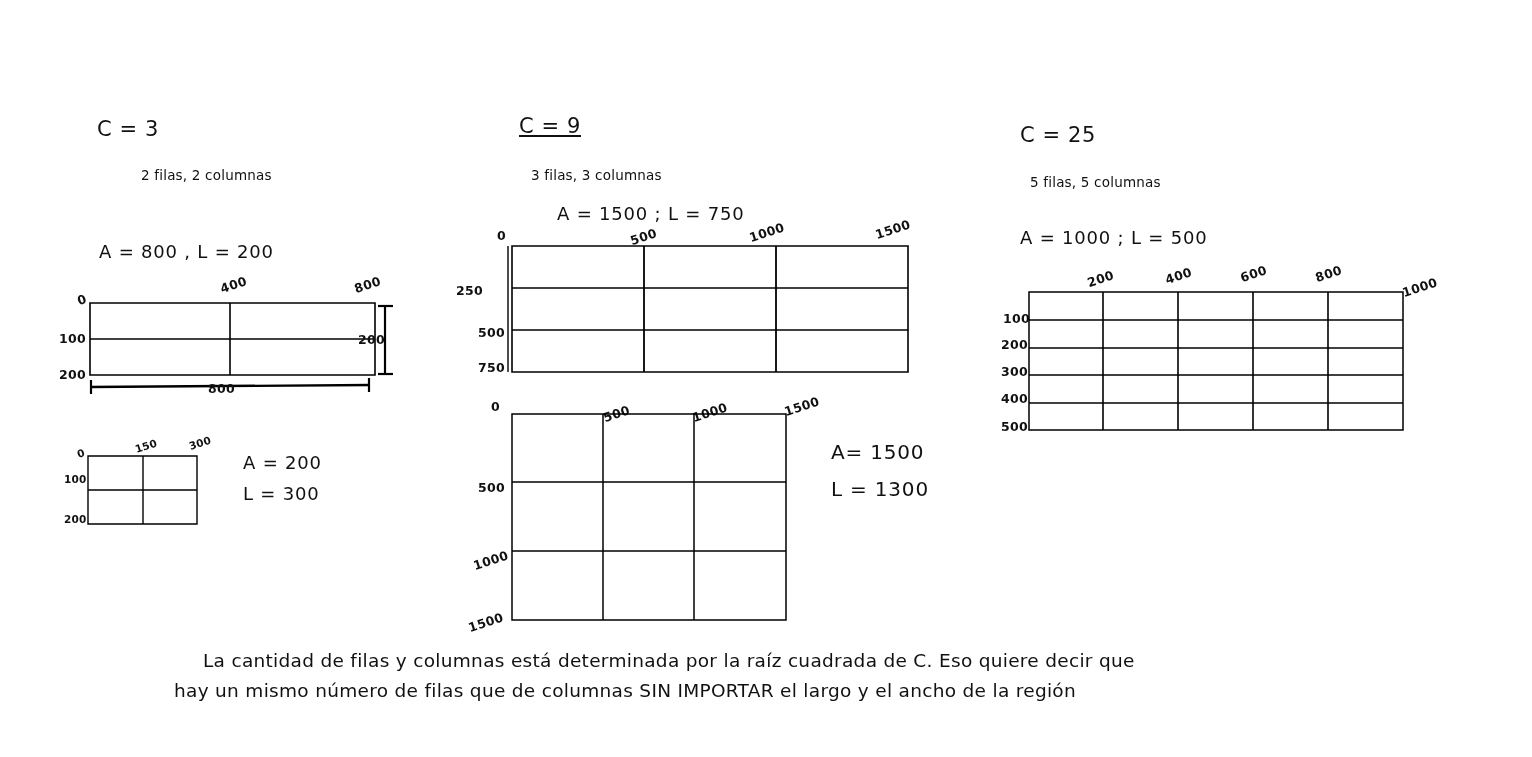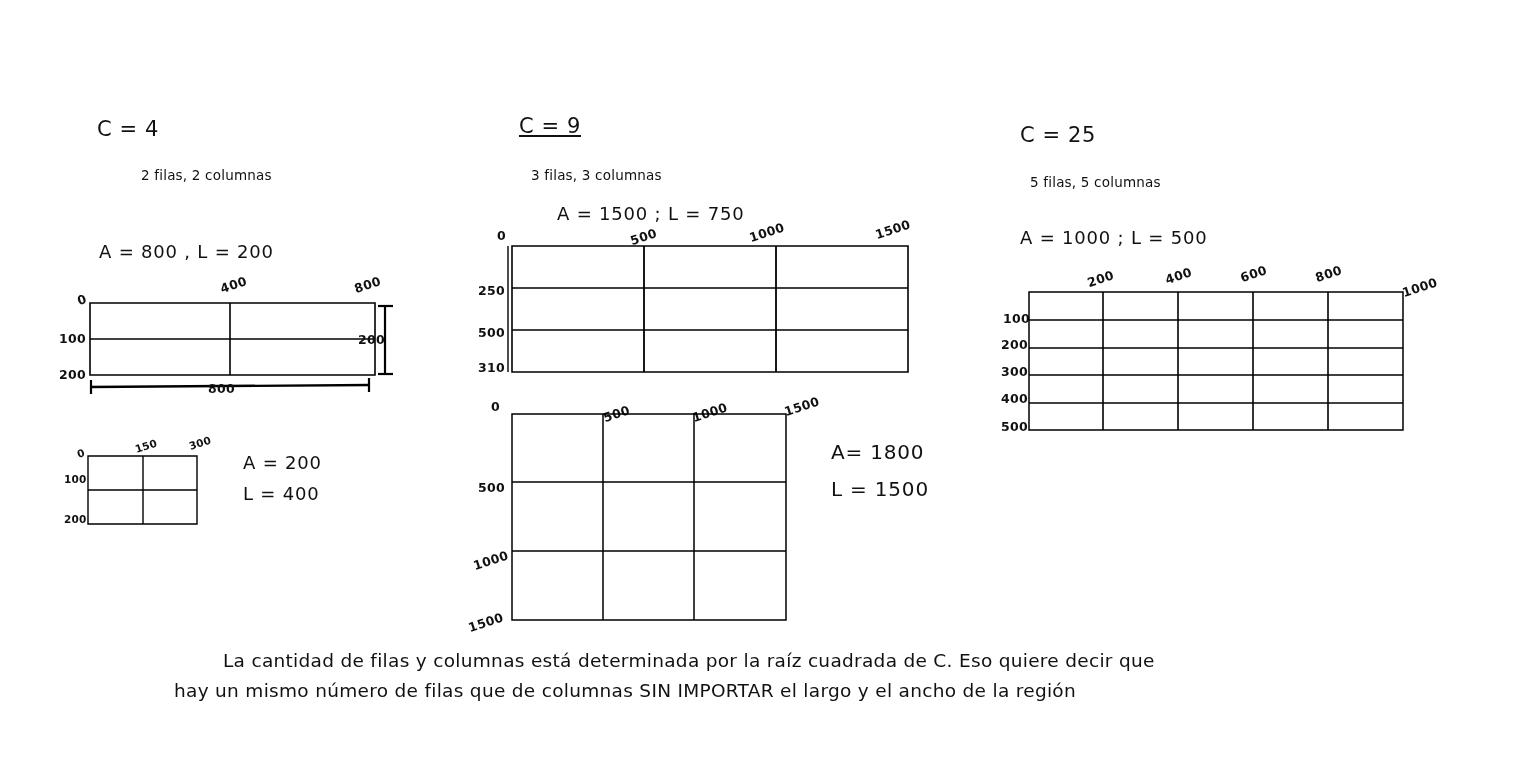--- a/index.html
+++ b/index.html
@@ -71,21 +71,21 @@
   }
   .grid-svg { display: block; }
   svg line, svg path { stroke: #000; }
 </style>
 </head>
 <body>
 
 <div class="canvas">
 
 
-  <div class="abs case-title" style="left:97px; top:117px;">C = 4</div>
+  <div class="abs case-title" style="left:97px; top:117px;">C = 3</div>
   <div class="abs case-sub" style="left:141px; top:167px;">2 filas, 2 columnas</div>
 
   <div class="abs annot" style="left:99px; top:241px;">A = 800 ,  L = 200</div>
 
   <div class="abs tick tick-rot" style="left:80px; top:293px;">0</div>
   <div class="abs tick tick-rot" style="left:223px; top:281px;">400</div>
   <div class="abs tick tick-rot" style="left:357px; top:281px;">800</div>
 
   <div class="abs tick" style="left:59px; top:331px;">100</div>
   <div class="abs tick" style="left:59px; top:367px;">200</div>
@@ -115,35 +115,35 @@
   <div class="abs tick-sm" style="left:64px; top:473px;">100</div>
   <div class="abs tick-sm" style="left:64px; top:513px;">200</div>
 
   <svg class="abs grid-svg" style="left:60px; top:450px;" width="170" height="90">
     <path d="M28,6 L137,6 L137,74 L28,74 Z" fill="none" stroke-width="1.4"></path>
     <line x1="28" y1="40" x2="137" y2="40" stroke-width="1.4"></line>
     <line x1="83" y1="6" x2="83" y2="74" stroke-width="1.4"></line>
   </svg>
 
   <div class="abs annot" style="left:243px; top:452px;">A = 200</div>
-  <div class="abs annot" style="left:243px; top:483px;">L = 400</div>
+  <div class="abs annot" style="left:243px; top:483px;">L = 300</div>
 
   <div class="abs case-title" style="left:519px; top:114px;text-decoration:underline;">C = 9</div>
   <div class="abs case-sub" style="left:531px; top:167px;">3 filas, 3 columnas</div>
 
   <div class="abs annot" style="left:557px; top:203px;">A = 1500 ;  L = 750</div>
 
   <div class="abs tick" style="left:497px; top:228px;">0</div>
   <div class="abs tick tick-rot" style="left:633px; top:233px;">500</div>
   <div class="abs tick tick-rot" style="left:752px; top:230px;">1000</div>
   <div class="abs tick tick-rot" style="left:878px; top:227px;">1500</div>
 
-  <div class="abs tick" style="left:478px; top:283px;">250</div>
+  <div class="abs tick" style="left:456px; top:283px;">250</div>
   <div class="abs tick" style="left:478px; top:325px;">500</div>
-  <div class="abs tick" style="left:478px; top:360px;">310</div>
+  <div class="abs tick" style="left:478px; top:360px;">750</div>
 
   <svg class="abs grid-svg" style="left:500px; top:238px;" width="420" height="150">
     <path d="M12,8 L408,8 L408,134 L12,134 Z" fill="none" stroke-width="1.6"></path>
     <line x1="12" y1="50" x2="408" y2="50" stroke-width="1.6"></line>
     <line x1="12" y1="92" x2="408" y2="92" stroke-width="1.6"></line>
     <line x1="144" y1="8" x2="144" y2="134" stroke-width="1.8"></line>
     <line x1="276" y1="8" x2="276" y2="134" stroke-width="1.8"></line>
     <line x1="8" y1="8" x2="8" y2="134" stroke-width="1.4"></line>
   </svg>
 
@@ -157,22 +157,22 @@
   <div class="abs tick tick-rot" style="left:471px; top:620px;">1500</div>
 
   <svg class="abs grid-svg" style="left:500px; top:408px;" width="300" height="220">
     <path d="M12,6 L286,6 L286,212 L12,212 Z" fill="none" stroke-width="1.5"></path>
     <line x1="12" y1="74" x2="286" y2="74" stroke-width="1.5"></line>
     <line x1="12" y1="143" x2="286" y2="143" stroke-width="1.5"></line>
     <line x1="103" y1="6" x2="103" y2="212" stroke-width="1.5"></line>
     <line x1="194" y1="6" x2="194" y2="212" stroke-width="1.5"></line>
   </svg>
 
-  <div class="abs annot-lg" style="left:831px; top:440px;">A= 1800</div>
-  <div class="abs annot-lg" style="left:831px; top:477px;">L = 1500</div>
+  <div class="abs annot-lg" style="left:831px; top:440px;">A= 1500</div>
+  <div class="abs annot-lg" style="left:831px; top:477px;">L = 1300</div>
 
   <div class="abs case-title" style="left:1012px; top:123px;margin-left:8px;">C = 25</div>
   <div class="abs case-sub" style="left:1030px; top:174px;">5 filas, 5 columnas</div>
 
   <div class="abs annot" style="left:1020px; top:227px;">A = 1000  ;   L = 500</div>
 
   <div class="abs tick tick-rot" style="left:1090px; top:275px;">200</div>
   <div class="abs tick tick-rot" style="left:1168px; top:272px;">400</div>
   <div class="abs tick tick-rot" style="left:1243px; top:270px;">600</div>
   <div class="abs tick tick-rot" style="left:1318px; top:270px;">800</div>
@@ -189,16 +189,16 @@
     <line x1="4" y1="32" x2="378" y2="32" stroke-width="1.4"></line>
     <line x1="4" y1="60" x2="378" y2="60" stroke-width="1.4"></line>
     <line x1="4" y1="87" x2="378" y2="87" stroke-width="1.4"></line>
     <line x1="4" y1="115" x2="378" y2="115" stroke-width="1.4"></line>
     <line x1="78" y1="4" x2="78" y2="142" stroke-width="1.6"></line>
     <line x1="153" y1="4" x2="153" y2="142" stroke-width="1.6"></line>
     <line x1="228" y1="4" x2="228" y2="142" stroke-width="1.6"></line>
     <line x1="303" y1="4" x2="303" y2="142" stroke-width="1.6"></line>
   </svg>
 
-  <div class="abs footer-text" style="left:203px; top:646px;margin-left:20px;">La cantidad de filas y columnas está determinada por la raíz cuadrada de C. Eso quiere decir que</div>
+  <div class="abs footer-text" style="left:203px; top:646px;">La cantidad de filas y columnas está determinada por la raíz cuadrada de C. Eso quiere decir que</div>
   <div class="abs footer-text" style="left:174px; top:676px;text-align:center;">hay un mismo número de filas que de columnas SIN IMPORTAR el largo y el ancho de la región</div>
 
 </div>
 
 </body></html>

